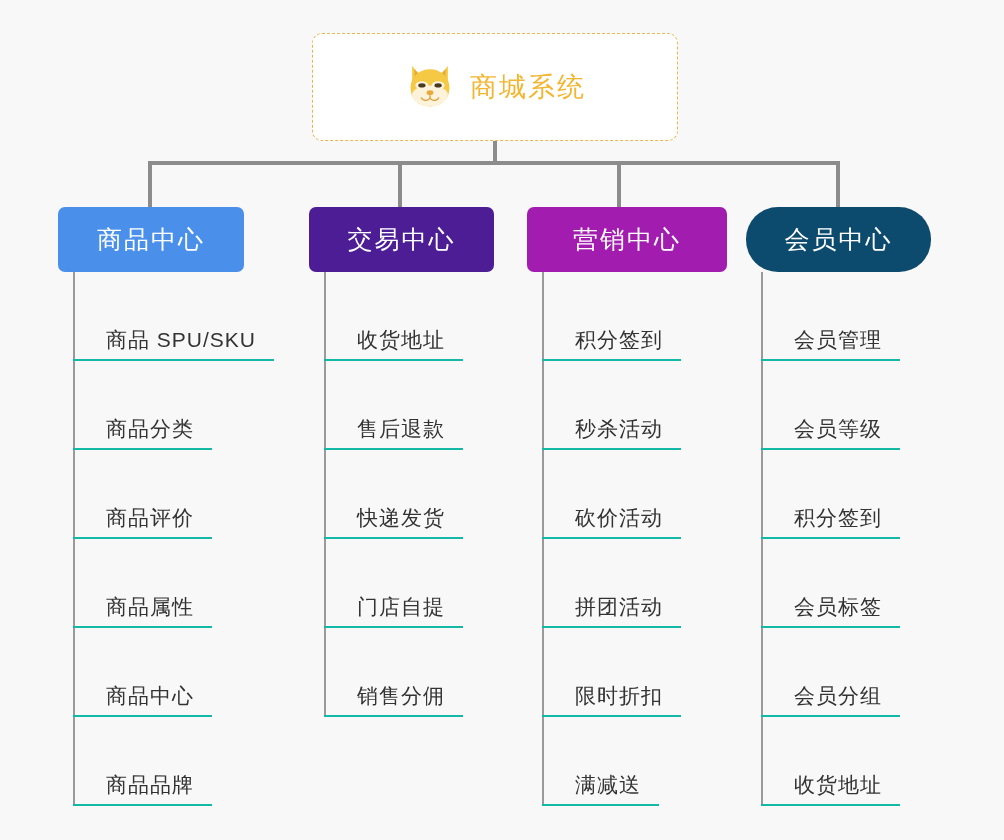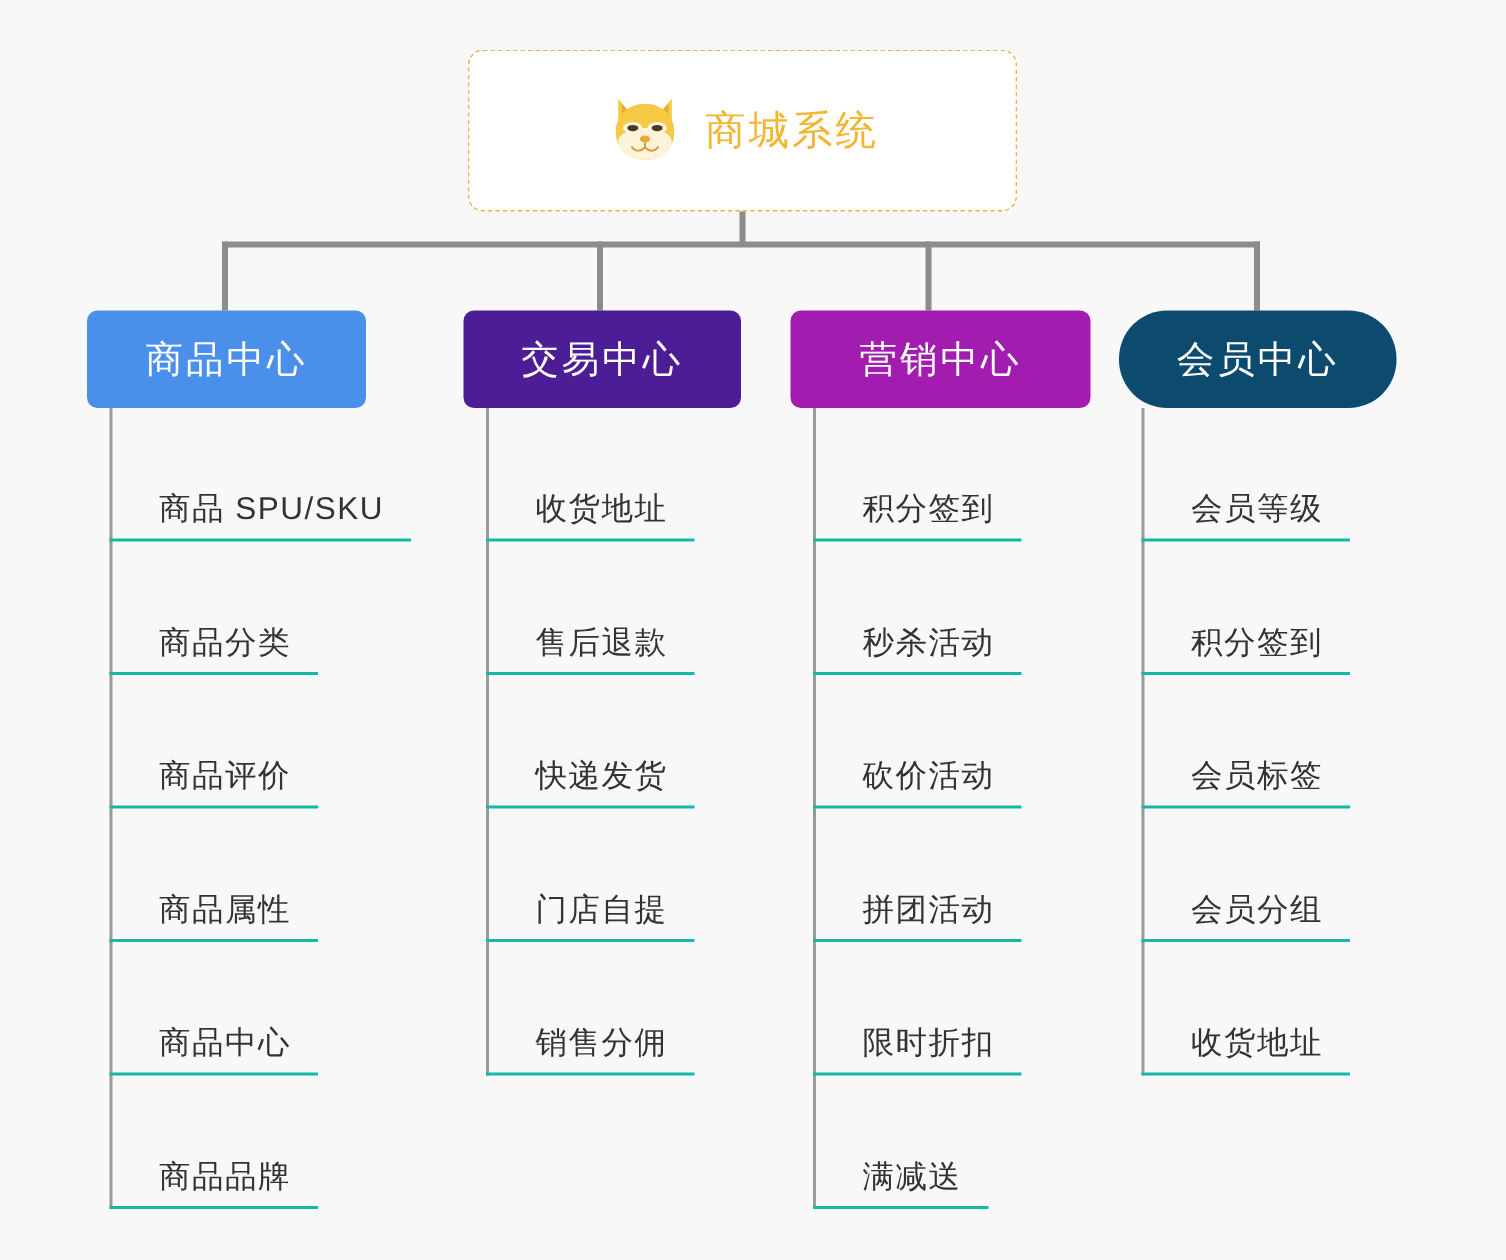--- a/index.html
+++ b/index.html
@@ -218,20 +218,23 @@
     </div>
   </div>
 
   <div class="column" style="left:746px; width:185px;">
     <div class="cat-header" style="background:#0c4a6e; width:185px;border-radius:32px;">
       <span>会员中心</span>
     </div>
     <div class="leaf-list">
       <div class="leaf-rail"></div>
       <div class="leaf-item">
+          <span class="leaf-label">会员管理</span>
+        </div>
+      <div class="leaf-item">
           <span class="leaf-label">会员等级</span>
         </div>
       <div class="leaf-item">
           <span class="leaf-label">积分签到</span>
         </div>
       <div class="leaf-item">
           <span class="leaf-label">会员标签</span>
         </div>
       <div class="leaf-item">
           <span class="leaf-label">会员分组</span>

